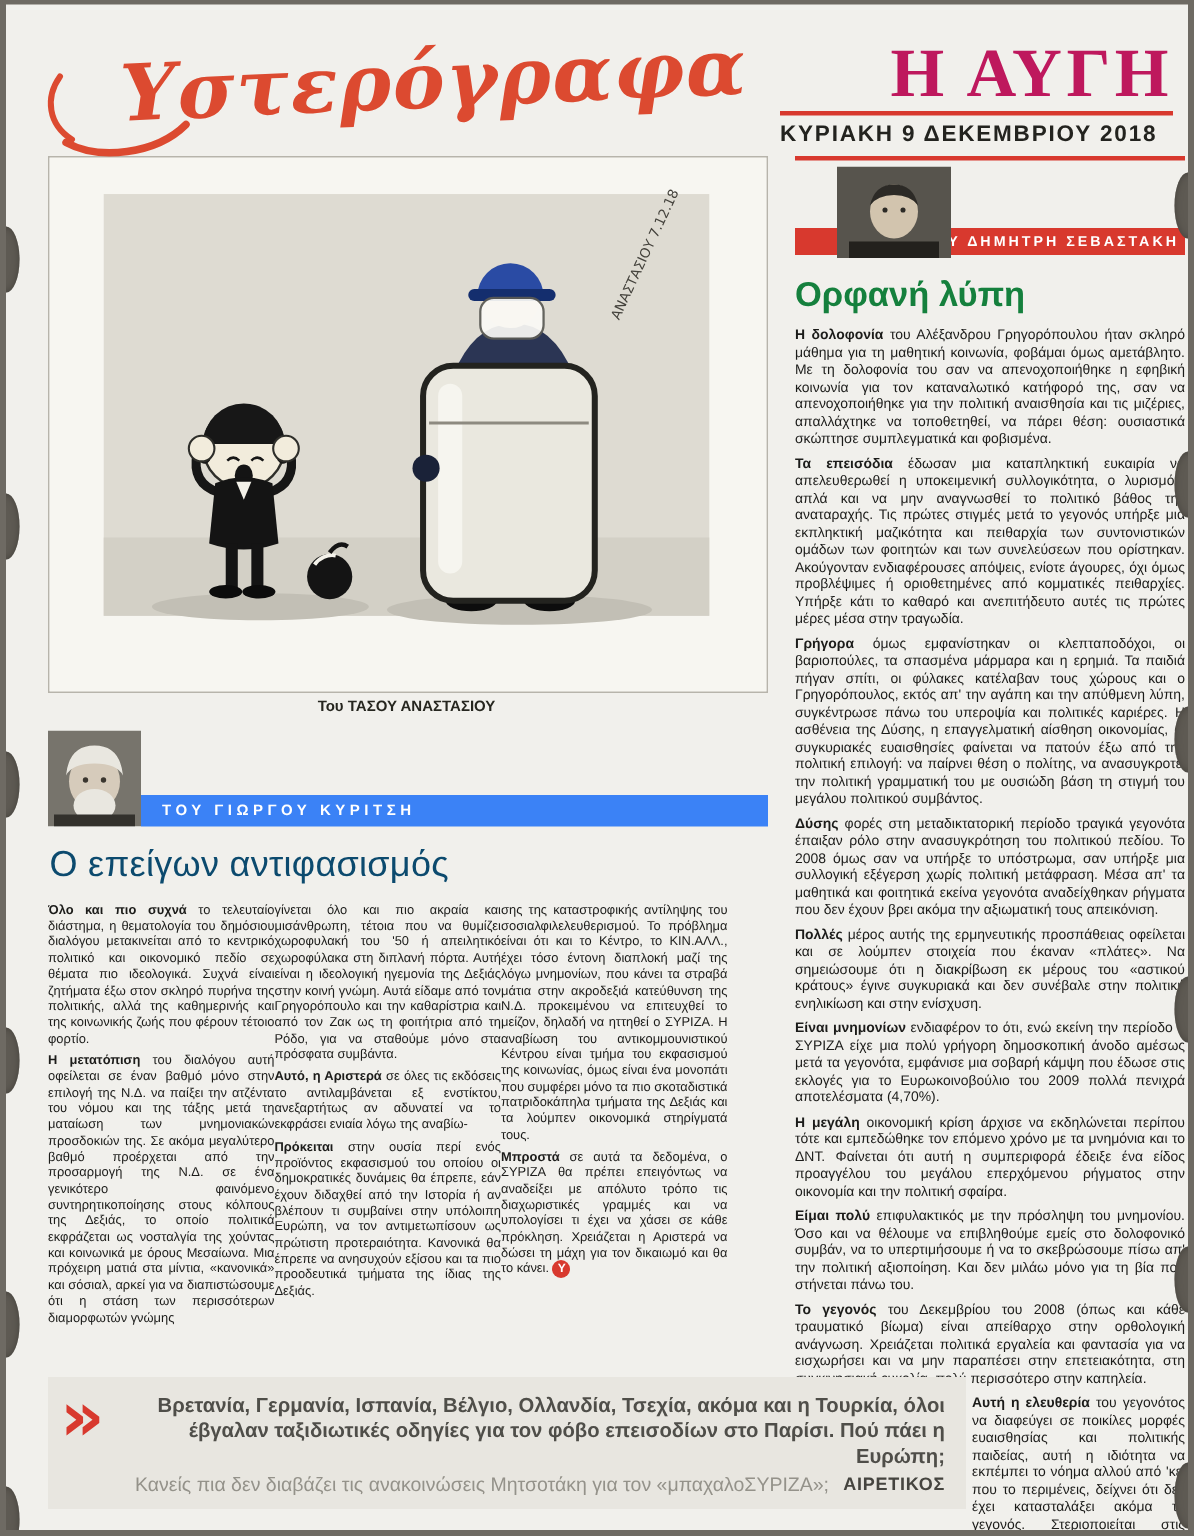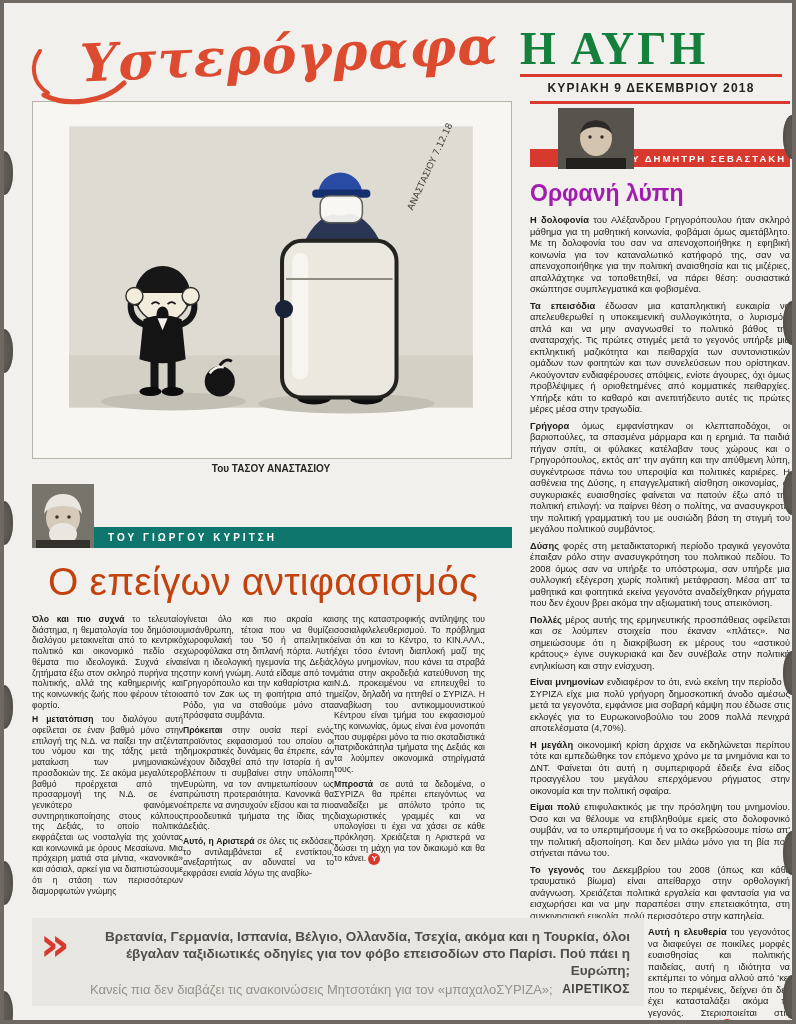--- a/index.html
+++ b/index.html
@@ -14,57 +14,57 @@
   .hole { box-shadow: inset 0 0 5px #44413b; }
 
   
   .header { display:flex; justify-content:space-between; align-items:flex-start; margin-bottom:6px; }
   .script-wrap { position:relative; flex:1; }
   .script-title { font-family:"DejaVu Serif",serif; font-style:italic; font-weight:bold; font-size:52px; line-height:58px;
                   color:#dc4a30; transform:rotate(-2.5deg); margin-left:48px; letter-spacing:1px; }
   .swash { position:absolute; left:-6px; top:8px; }
   .masthead { width:262px; }
   .masthead-name { font-family:"Liberation Serif",serif; font-weight:bold; font-size:46px; line-height:48px;
-                   letter-spacing:3px; color:#15803d; text-align:left; }
+                   letter-spacing:3px; color:#be185d; text-align:right; }
   .masthead-rule { height:3px; background:#d8392e; margin-top:1px; }
-  .masthead-date { text-align:center; font-size:12px; font-weight:bold; letter-spacing:1.2px; color:#23231f; margin-top:4px; }
+  .masthead-date { text-align:left; font-size:15px; font-weight:bold; letter-spacing:1.2px; color:#23231f; margin-top:4px; }
 
   
   .main { display:flex; }
   .col-left  { width:480px; flex:none; }
   .col-right { width:260px; flex:none; margin-left:18px; }
 
   
   .cartoon-frame { width:480px; height:358px; background:#f7f6f1; border:1px solid #b7b4ab; }
   .cartoon-frame svg { width:100%; height:100%; display:block; }
   .cartoon-credit { text-align:center; font-size:10px; font-weight:bold; color:#26261f; margin:4px 2px 10px 0; }
 
   
   .byline-left { display:flex; align-items:flex-end; height:64px; }
   .byline-left .photo { width:62px; height:64px; flex:none; display:block; }
-  .byline-left .red-bar { flex:1; height:21px; background:#0f766e; color:#fff; font-size:10px; font-weight:bold;
+  .byline-left .red-bar { flex:1; height:21px; background:#3b82f6; color:#fff; font-size:10px; font-weight:bold;
                           letter-spacing:3px; display:flex; align-items:center; padding-left:14px; }
 
-  .headline { font-size:39px; font-weight:400; color:#c2410c; margin:12px 16px 10px; letter-spacing:0.2px; }
+  .headline { font-size:24px; font-weight:400; color:#0c4a6e; margin:12px 1px 10px; letter-spacing:0.2px; }
 
   .columns { display:flex; height:302px; overflow:hidden; }
   .tcol { width:151px; font-size:8.6px; line-height:10.7px; text-align:justify; color:#1c1c1a; }
   .tcol p { margin-bottom:4px; }
   .lead { font-weight:bold; }
 
   .endmark { display:inline-block; width:12px; height:12px; border-radius:50%; background:#d8392e; color:#fff;
              font-size:8px; font-weight:bold; text-align:center; line-height:12px; vertical-align:middle; }
 
   
   .byline-right { position:relative; height:66px; border-top:3px solid #d8392e; }
   .byline-right .photo { position:absolute; left:28px; top:4px; width:76px; height:61px; display:block; z-index:2; }
   .byline-right .red-bar { position:absolute; left:0; right:0; bottom:0; height:18px; background:#d8392e; color:#fff;
                            font-size:9.5px; font-weight:bold; letter-spacing:2px; display:flex; align-items:center;
                            justify-content:flex-end; padding-right:4px; }
-  .headline-right { font-size:23px; font-weight:bold; color:#a21caf; margin:13px 0 8px; }
+  .headline-right { font-size:23px; font-weight:bold; color:#15803d; margin:13px 0 8px; }
   .rbody p { font-size:9.3px; line-height:11.5px; text-align:justify; color:#1b1b19; margin-bottom:5px; }
   .intrusion { float:left; width:118px; height:90px; }
 
   
   .quote { position:absolute; left:28px; bottom:14px; width:612px; min-height:86px; background:#e8e6e0;
            padding:10px 14px 8px 58px; z-index:5; }
   .quote-marks { position:absolute; left:8px; top:-4px; color:#d8392e; font-size:46px; font-weight:bold; line-height:60px;
                  font-family:"DejaVu Sans",sans-serif; }
   .quote-strong { font-size:13.5px; font-weight:bold; color:#4f4e49; line-height:17px;text-align:right; }
   .quote-line2 { margin-top:2px; font-size:13px; line-height:17px; }
@@ -174,22 +174,22 @@
 
         <h1 class="headline">Ο επείγων αντιφασισμός</h1>
 
         <div class="columns">
           <div class="tcol">
             <p><b class="lead">Όλο και πιο συχνά</b> <span>το τελευταίο διάστημα, η θεματολογία του δημόσιου διαλόγου μετακινείται από το κεντρικό πολιτικό και οικονομικό πεδίο σε θέματα πιο ιδεολογικά. Συχνά είναι ζητήματα έξω στον σκληρό πυρήνα της πολιτικής, αλλά της καθημερινής και της κοινωνικής ζωής που φέρουν τέτοιο φορτίο.</span></p>
             <p><b class="lead">Η μετατόπιση</b> <span>του διαλόγου αυτή οφείλεται σε έναν βαθμό μόνο στην επιλογή της Ν.Δ. να παίξει την ατζέντα του νόμου και της τάξης μετά τη ματαίωση των μνημονιακών προσδοκιών της. Σε ακόμα μεγαλύτερο βαθμό προέρχεται από την προσαρμογή της Ν.Δ. σε ένα γενικότερο φαινόμενο συντηρητικοποίησης στους κόλπους της Δεξιάς, το οποίο πολιτικά εκφράζεται ως νοσταλγία της χούντας και κοινωνικά με όρους Μεσαίωνα. Μια πρόχειρη ματιά στα μίντια, «κανονικά» και σόσιαλ, αρκεί για να διαπιστώσουμε ότι η στάση των περισσότερων διαμορφωτών γνώμης</span></p>
           </div>
           <div class="tcol">
             <p><b class="lead"></b> <span>γίνεται όλο και πιο ακραία και μισάνθρωπη, τέτοια που να θυμίζει χωροφυλακή του '50 ή απειλητικό χωροφύλακα στη διπλανή πόρτα. Αυτή είναι η ιδεολογική ηγεμονία της Δεξιάς στην κοινή γνώμη. Αυτά είδαμε από τον Γρηγορόπουλο και την καθαρίστρια και από τον Ζακ ως τη φοιτήτρια από τη Ρόδο, για να σταθούμε μόνο στα πρόσφατα συμβάντα.</span></p>
+            <p><b class="lead">Αυτό, η Αριστερά</b> <span>σε όλες τις εκδόσεις το αντιλαμβάνεται εξ ενστίκτου, ανεξαρτήτως αν αδυνατεί να το εκφράσει ενιαία λόγω της αναβίω-</span></p>
             <p><b class="lead">Πρόκειται</b> <span>στην ουσία περί ενός προϊόντος εκφασισμού του οποίου οι δημοκρατικές δυνάμεις θα έπρεπε, εάν έχουν διδαχθεί από την Ιστορία ή αν βλέπουν τι συμβαίνει στην υπόλοιπη Ευρώπη, να τον αντιμετωπίσουν ως πρώτιστη προτεραιότητα. Κανονικά θα έπρεπε να ανησυχούν εξίσου και τα πιο προοδευτικά τμήματα της ίδιας της Δεξιάς.</span></p>
-            <p><b class="lead">Αυτό, η Αριστερά</b> <span>σε όλες τις εκδόσεις το αντιλαμβάνεται εξ ενστίκτου, ανεξαρτήτως αν αδυνατεί να το εκφράσει ενιαία λόγω της αναβίω-</span></p>
           </div>
           <div class="tcol">
             <p><b class="lead"></b> <span>σης της καταστροφικής αντίληψης του σοσιαλφιλελευθερισμού. Το πρόβλημα είναι ότι και το Κέντρο, το ΚΙΝ.ΑΛΛ., έχει τόσο έντονη διαπλοκή μαζί της λόγω μνημονίων, που κάνει τα στραβά μάτια στην ακροδεξιά κατεύθυνση της Ν.Δ. προκειμένου να επιτευχθεί το μείζον, δηλαδή να ηττηθεί ο ΣΥΡΙΖΑ. Η αναβίωση του αντικομμουνιστικού Κέντρου είναι τμήμα του εκφασισμού της κοινωνίας, όμως είναι ένα μονοπάτι που συμφέρει μόνο τα πιο σκοταδιστικά πατριδοκάπηλα τμήματα της Δεξιάς και τα λούμπεν οικονομικά στηρίγματά τους.</span></p>
             <p><b class="lead">Μπροστά</b> <span>σε αυτά τα δεδομένα, ο ΣΥΡΙΖΑ θα πρέπει επειγόντως να αναδείξει με απόλυτο τρόπο τις διαχωριστικές γραμμές και να υπολογίσει τι έχει να χάσει σε κάθε πρόκληση. Χρειάζεται η Αριστερά να δώσει τη μάχη για τον δικαιωμό και θα το κάνει.</span> <span class="endmark">Y</span></p>
           </div>
         </div>
       </div>
 
       <div class="col-right">
         <div class="byline-right">

